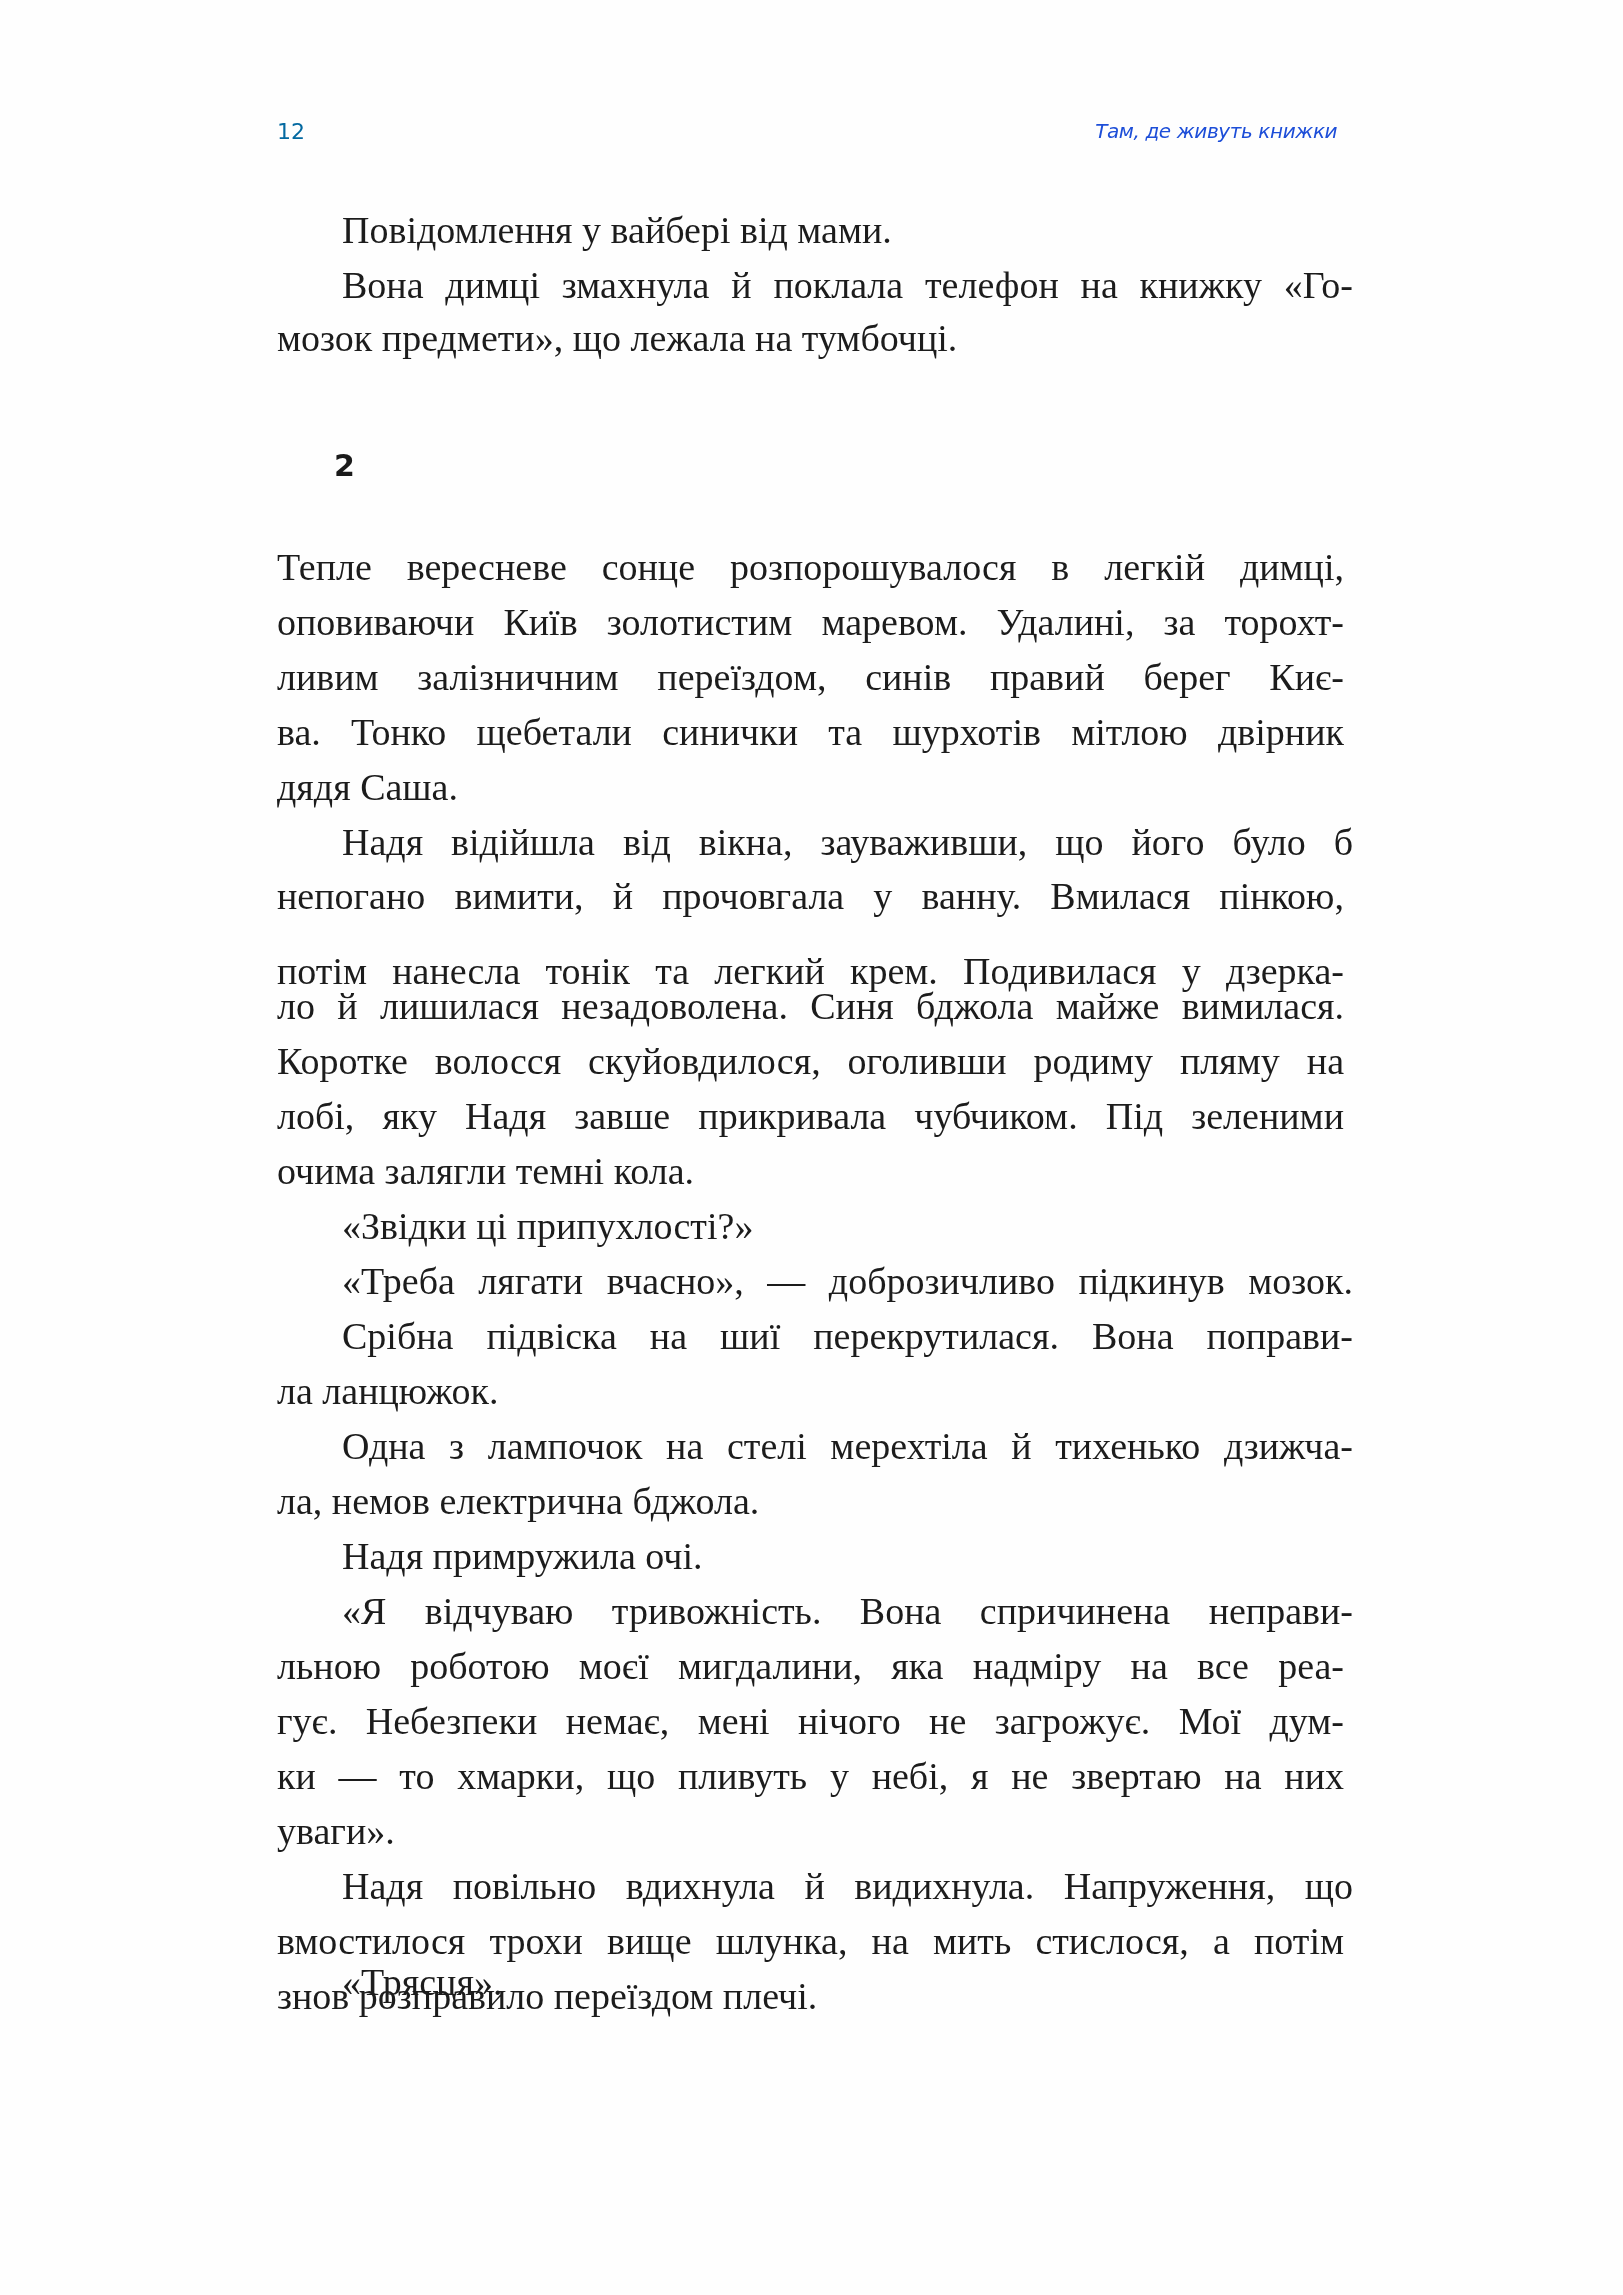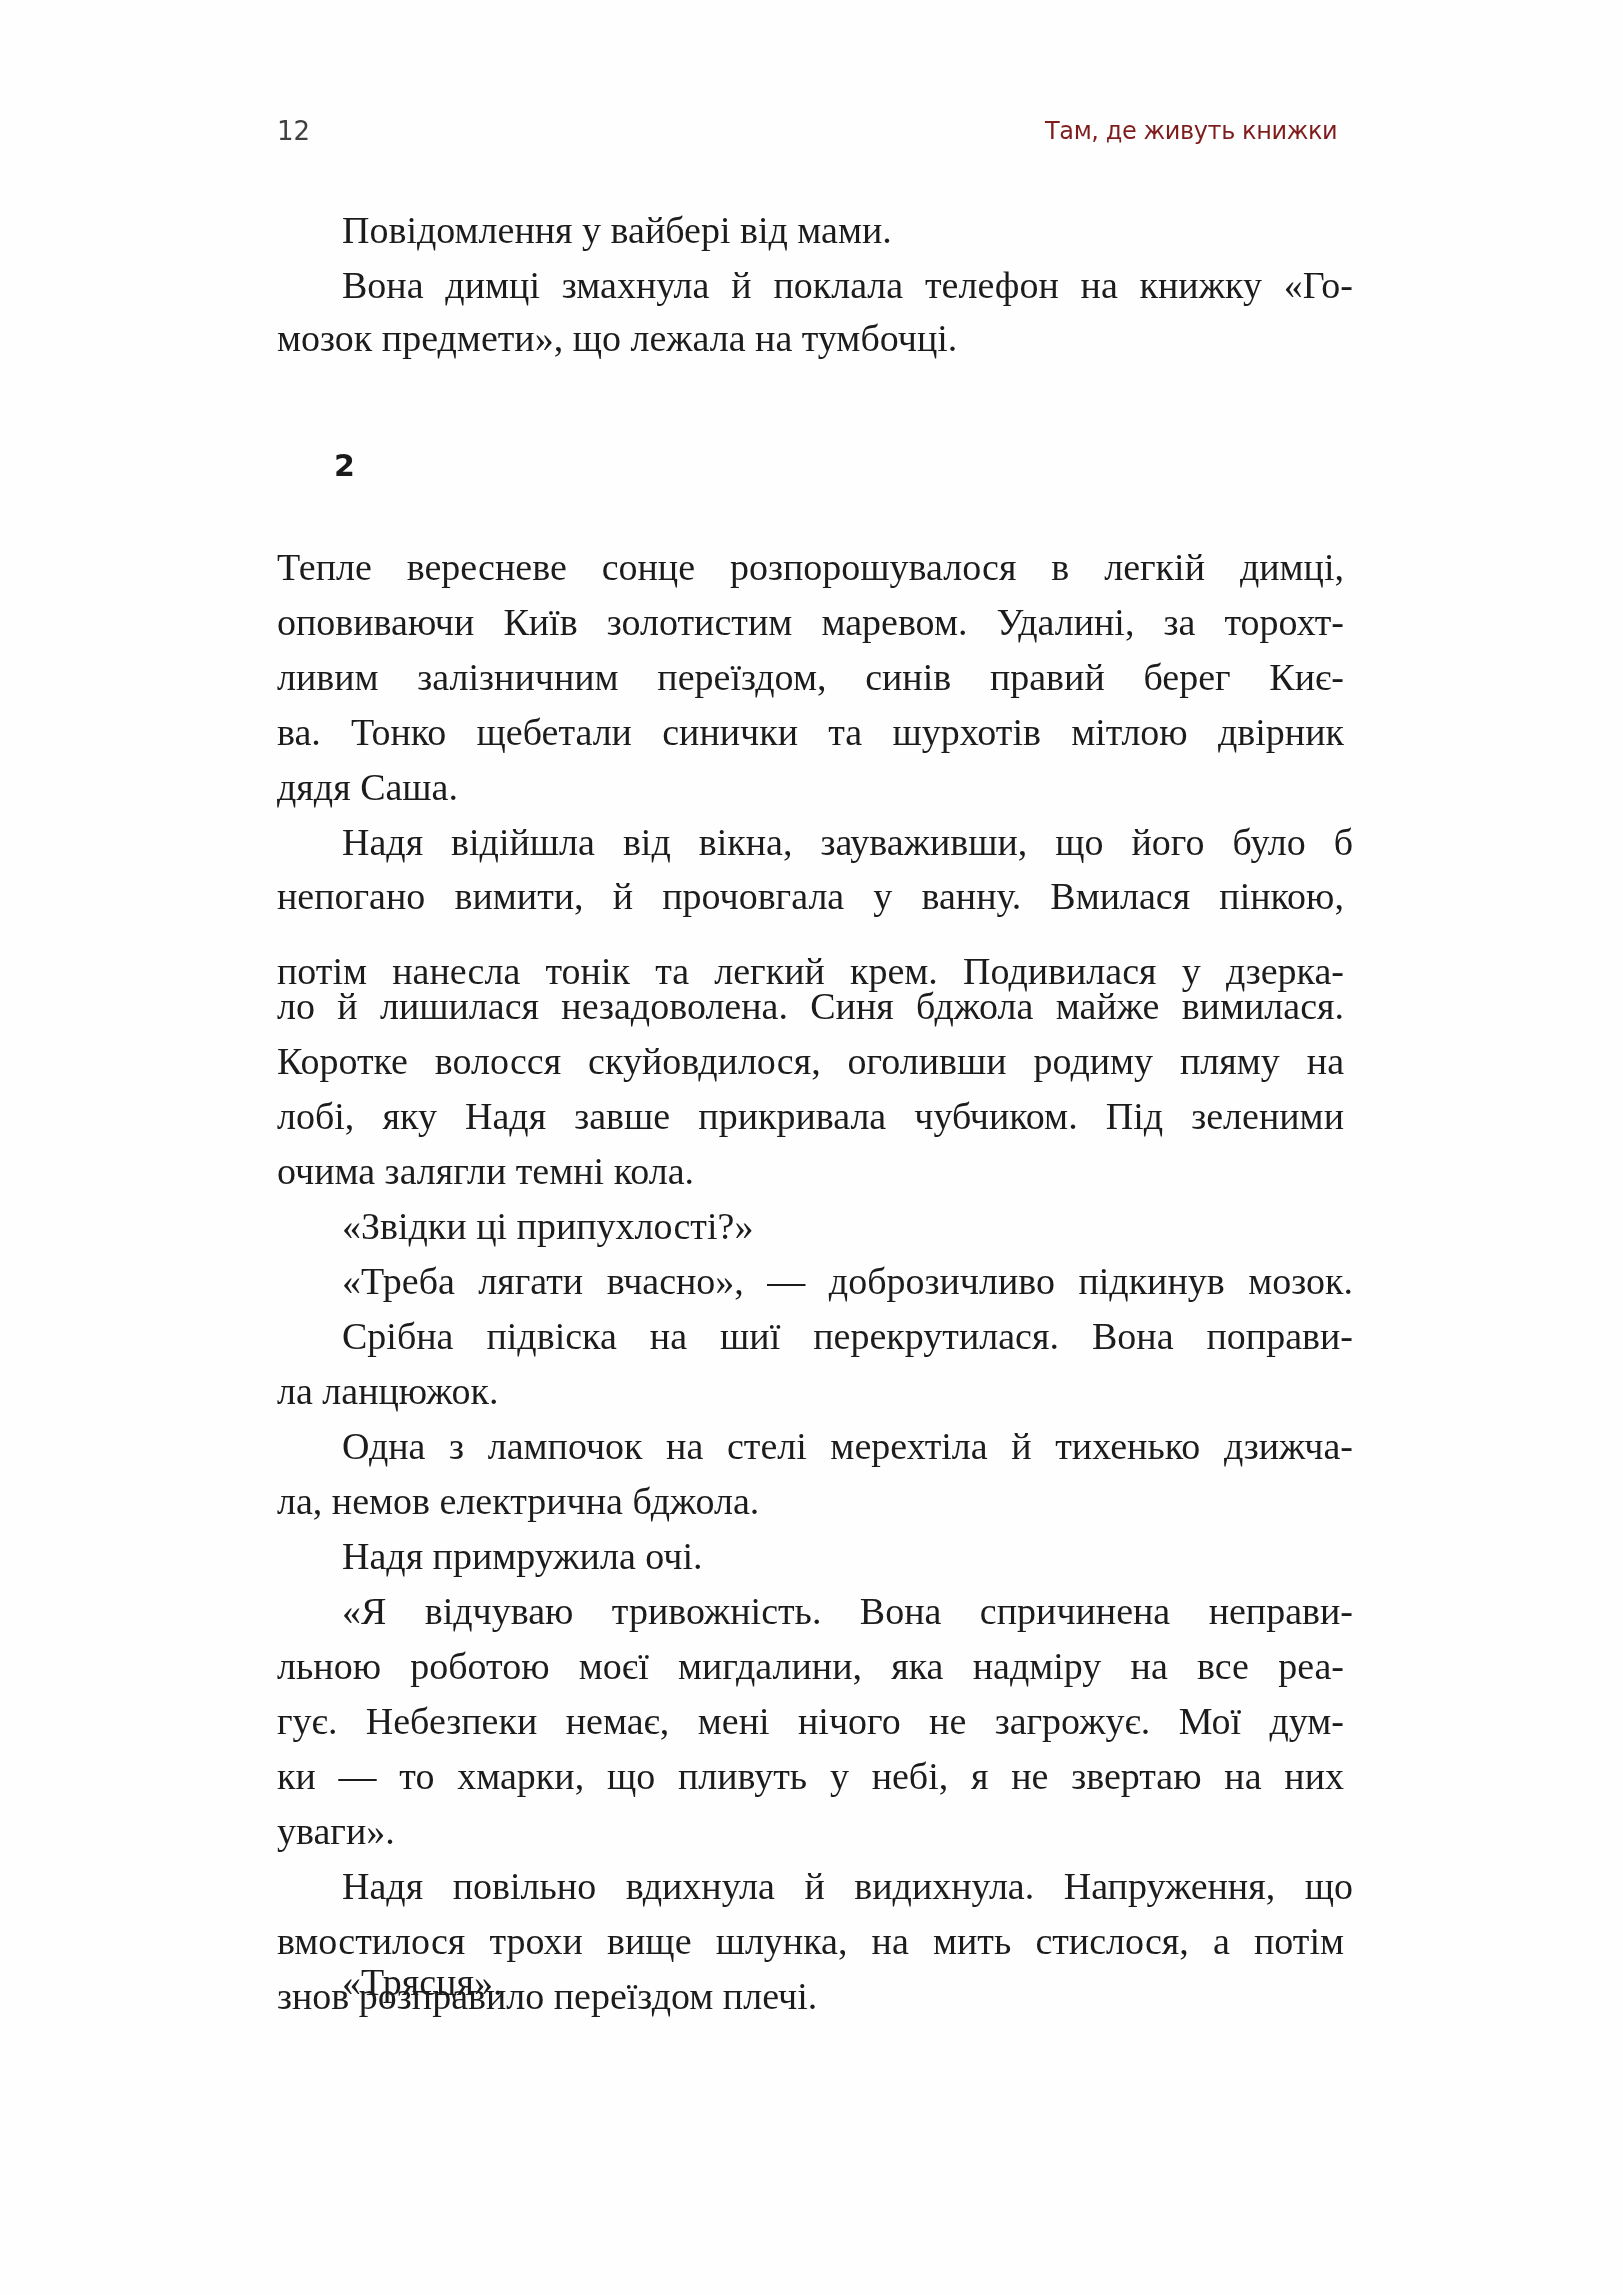--- a/index.html
+++ b/index.html
@@ -25,32 +25,33 @@
     left: 277px;
     top: 108px;
     width: 1067px;
     height: 47px;
   }
   .page-number {
     position: absolute;
     left: 0;
     top: 0;
     font-family: "DejaVu Sans", sans-serif;
-    font-size: 26px;
+    font-size: 22px;
     line-height: 47px;
-    color: #404040;
+    color: #0369a1;
   }
   .running-title {
     position: absolute;
     right: 6.8px;
     top: 0;
     font-family: "DejaVu Sans", sans-serif;
-    font-size: 24px;
+    font-style: italic;
+    font-size: 20px;
     line-height: 47px;
-    color: #7f1d1d;
+    color: #1d4ed8;
     letter-spacing: -0.4px;
   }
   .body-text {
     position: absolute;
     left: 277px;
     top: 0;
     width: 1067px;
   }
   .line {
     position: absolute;

